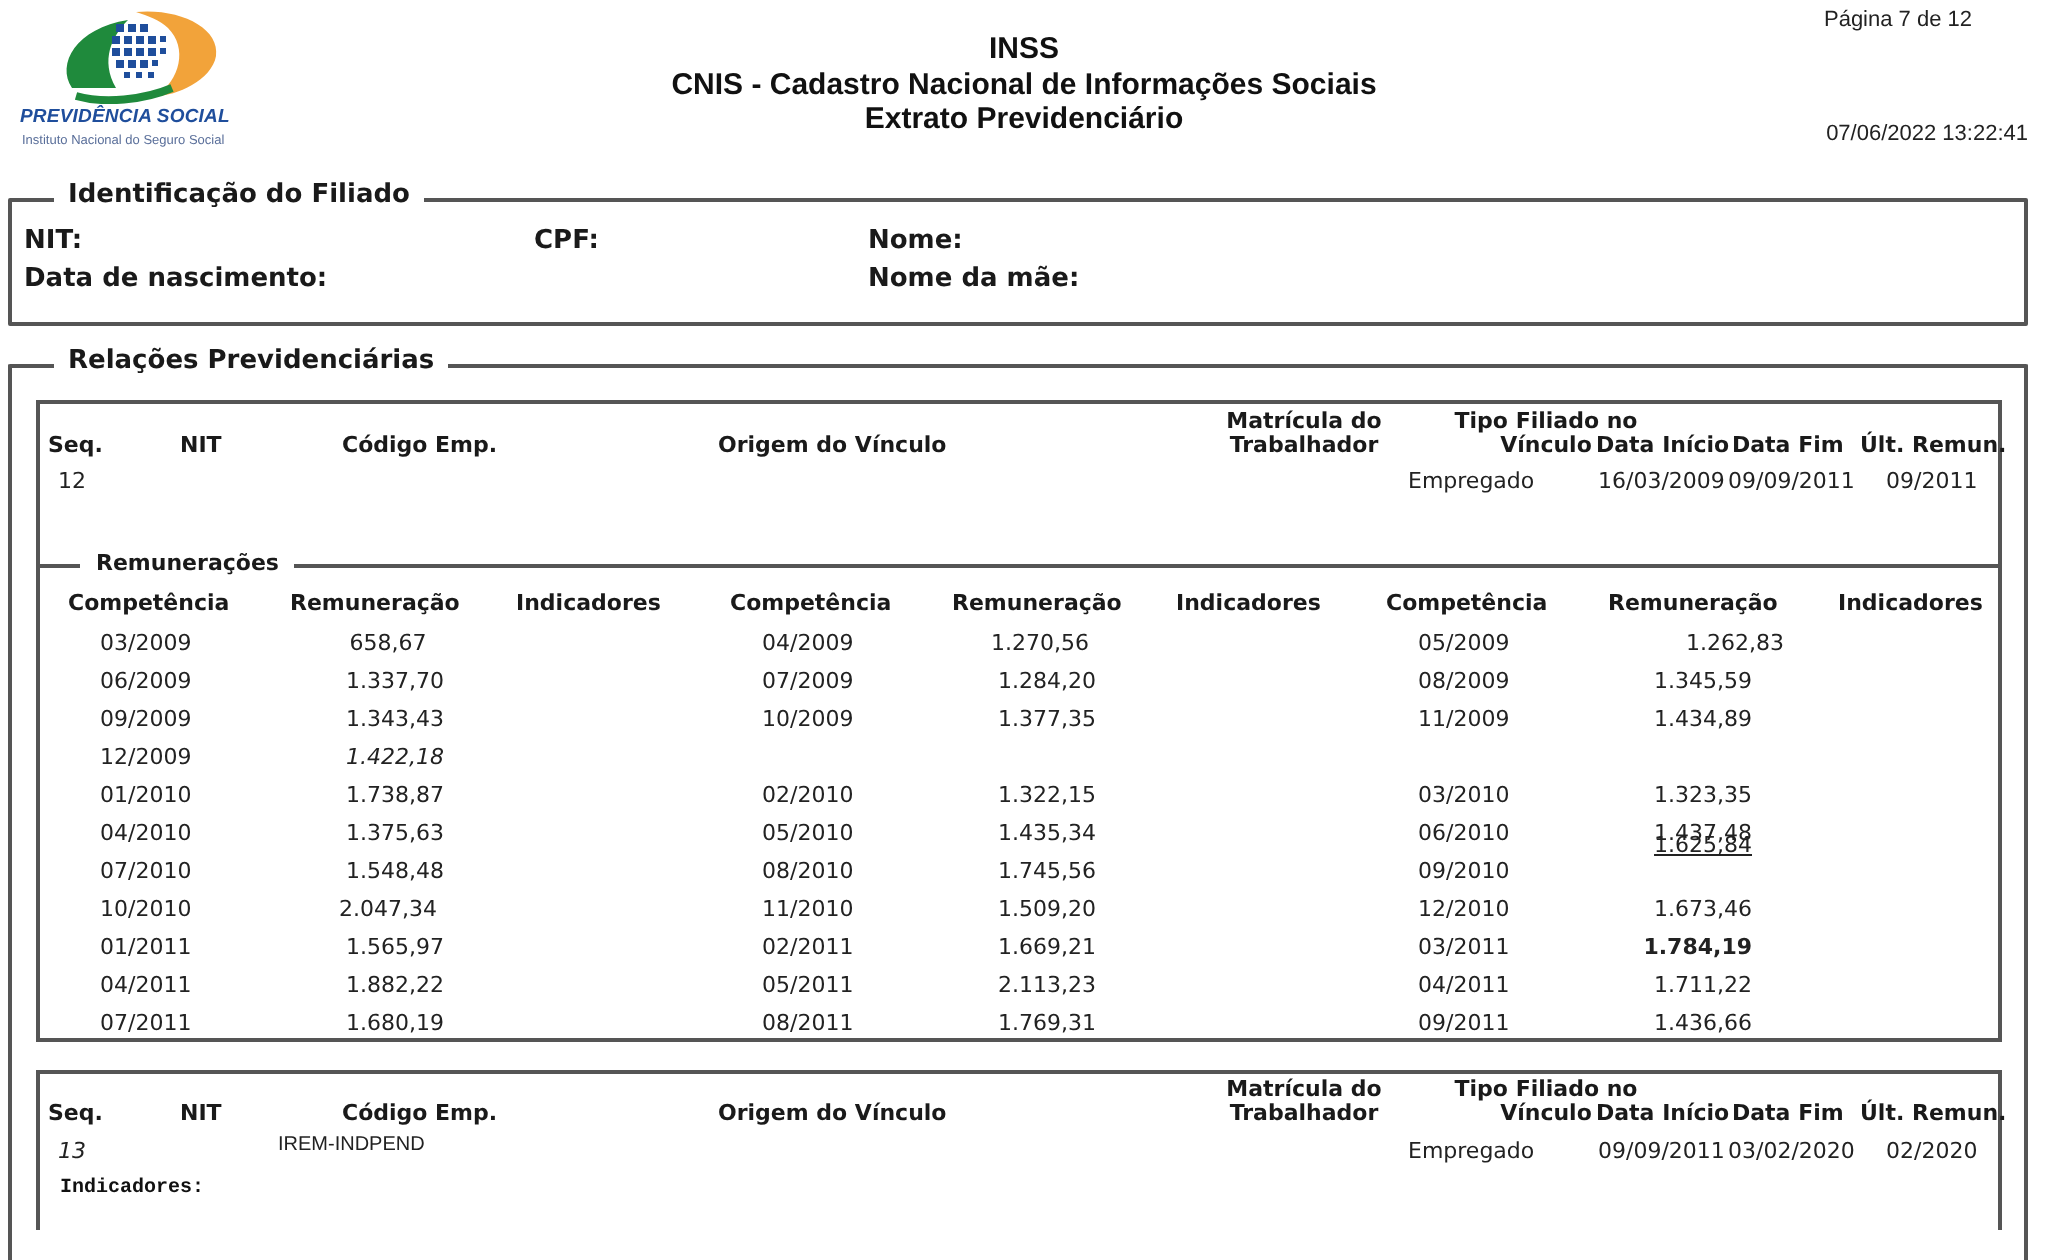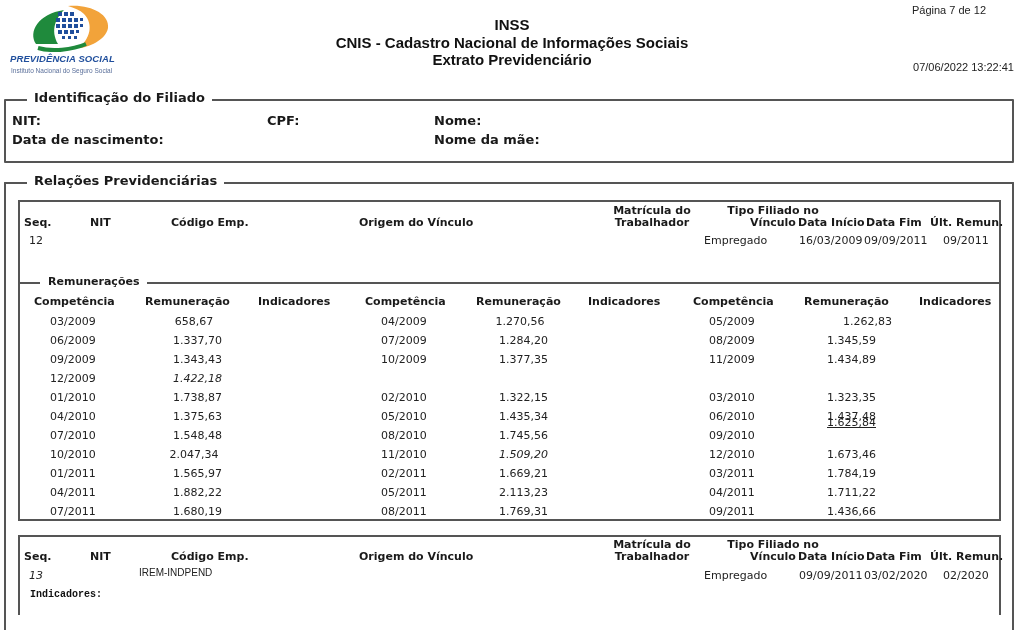--- a/index.html
+++ b/index.html
@@ -181,29 +181,29 @@
     <div class="abs cell" style="left: 820px; width: 56px; text-align: right; top: 410px;">1.437,48</div>
     <div class="abs cell" style="left: 50px; top: 429px;">07/2010</div>
     <div class="abs cell" style="left: 166px; width: 56px; text-align: right; top: 429px;">1.548,48</div>
     <div class="abs cell" style="left: 381px; top: 429px;">08/2010</div>
     <div class="abs cell" style="left: 492px; width: 56px; text-align: right; top: 429px;">1.745,56</div>
     <div class="abs cell" style="left: 709px; top: 429px;">09/2010</div>
     <div class="abs cell" style="left: 820px; width: 56px; text-align: right; top: 416px; text-decoration: underline;">1.625,84</div>
     <div class="abs cell" style="left: 50px; top: 448px;">10/2010</div>
     <div class="abs cell" style="left: 166px; width: 56px; text-align: center; top: 448px;">2.047,34</div>
     <div class="abs cell" style="left: 381px; top: 448px;">11/2010</div>
-    <div class="abs cell" style="left: 492px; width: 56px; text-align: right; top: 448px; font-style: italic;">1.509,20</div>
+    <div class="abs cell" style="left: 492px; width: 56px; text-align: right; top: 448px;">1.509,20</div>
     <div class="abs cell" style="left: 709px; top: 448px;">12/2010</div>
     <div class="abs cell" style="left: 820px; width: 56px; text-align: right; top: 448px;">1.673,46</div>
     <div class="abs cell" style="left: 50px; top: 467px;">01/2011</div>
     <div class="abs cell" style="left: 166px; width: 56px; text-align: right; top: 467px;">1.565,97</div>
     <div class="abs cell" style="left: 381px; top: 467px;">02/2011</div>
     <div class="abs cell" style="left: 492px; width: 56px; text-align: right; top: 467px;">1.669,21</div>
     <div class="abs cell" style="left: 709px; top: 467px;">03/2011</div>
-    <div class="abs cell" style="left: 820px; width: 56px; text-align: right; top: 467px;">1.784,19</div>
+    <div class="abs cell" style="left: 820px; width: 56px; text-align: right; top: 467px; font-weight: bold;">1.784,19</div>
     <div class="abs cell" style="left: 50px; top: 486px;">04/2011</div>
     <div class="abs cell" style="left: 166px; width: 56px; text-align: right; top: 486px;">1.882,22</div>
     <div class="abs cell" style="left: 381px; top: 486px;">05/2011</div>
     <div class="abs cell" style="left: 492px; width: 56px; text-align: right; top: 486px;">2.113,23</div>
     <div class="abs cell" style="left: 709px; top: 486px;">04/2011</div>
     <div class="abs cell" style="left: 820px; width: 56px; text-align: right; top: 486px;">1.711,22</div>
     <div class="abs cell" style="left: 50px; top: 505px;">07/2011</div>
     <div class="abs cell" style="left: 166px; width: 56px; text-align: right; top: 505px;">1.680,19</div>
     <div class="abs cell" style="left: 381px; top: 505px;">08/2011</div>
     <div class="abs cell" style="left: 492px; width: 56px; text-align: right; top: 505px;">1.769,31</div>

